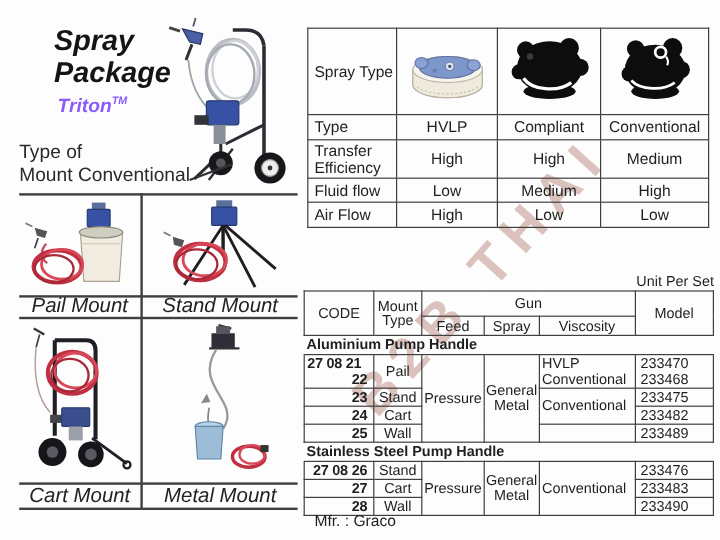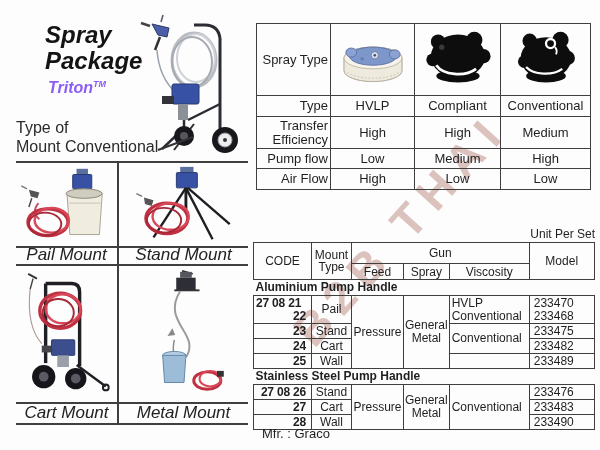--- a/index.html
+++ b/index.html
@@ -30,21 +30,21 @@
   .mount-grid .hline{position:absolute;left:0;width:232px;height:2px;background:#3f3f3f;}
   .mount-grid .vline{position:absolute;left:101px;top:0;width:2px;height:264px;background:#3f3f3f;}
   .cell{position:absolute;display:flex;align-items:center;justify-content:center;}
   .mlabel{position:absolute;display:flex;align-items:center;justify-content:center;
           font-size:17px;color:#222;}
   
   table{border-collapse:collapse;table-layout:fixed;background:transparent;}
   td{border:1.5px solid #3f3f3f;padding:0 2px;overflow:hidden;}
   .spec-table{position:absolute;left:256px;top:23px;font-size:13px;}
   .spec-table td{text-align:center;line-height:14px;}
-  .spec-table td.lbl{text-align:right;padding-left:5px;}
+  .spec-table td.lbl{text-align:left;padding-left:5px;}
   .code-wrap{position:absolute;left:253px;top:242px;}
   .unit-note{position:absolute;left:253px;top:227px;width:342px;text-align:right;font-size:12px;}
   .code-table{font-size:12px;}
   .code-table td{text-align:center;line-height:13px;padding:0 1px;}
   .code-table td.hdr{line-height:12px;}
   .code-table td.code{font-weight:bold;text-align:right;padding-right:5px;letter-spacing:-0.2px;}
   .code-table td.code .first{ text-align:left;padding-left:1px;}
   .code-table td.visc{text-align:left;padding-left:2px;}
   .code-table td.model{text-align:left;padding-left:4px;}
   .code-table td.section{border-left:none;border-right:none;font-weight:bold;
@@ -242,21 +242,21 @@
         <td>Compliant</td>
         <td>Conventional</td>
       </tr>
       <tr style="height:32px">
         <td class="lbl">Transfer Efficiency</td>
         <td>High</td>
         <td>High</td>
         <td>Medium</td>
       </tr>
       <tr style="height:20px">
-        <td class="lbl">Pump flow</td>
+        <td class="lbl">Fluid flow</td>
         <td>Low</td>
         <td>Medium</td>
         <td>High</td>
       </tr>
       <tr style="height:21px">
         <td class="lbl">Air Flow</td>
         <td>High</td>
         <td>Low</td>
         <td>Low</td>
       </tr>

